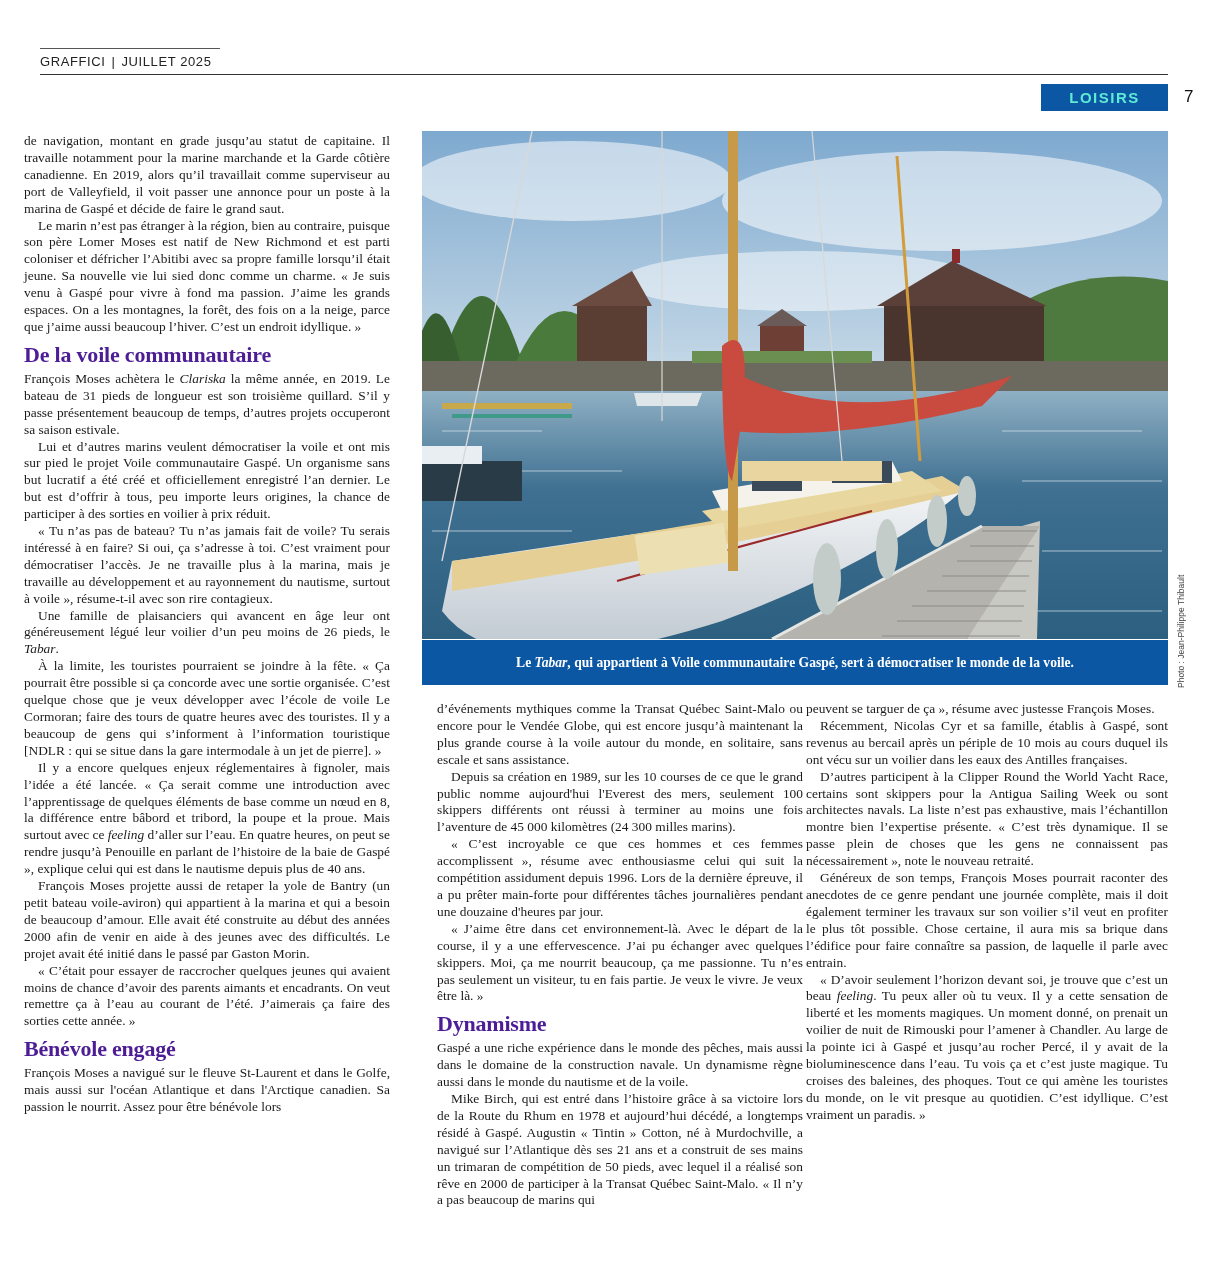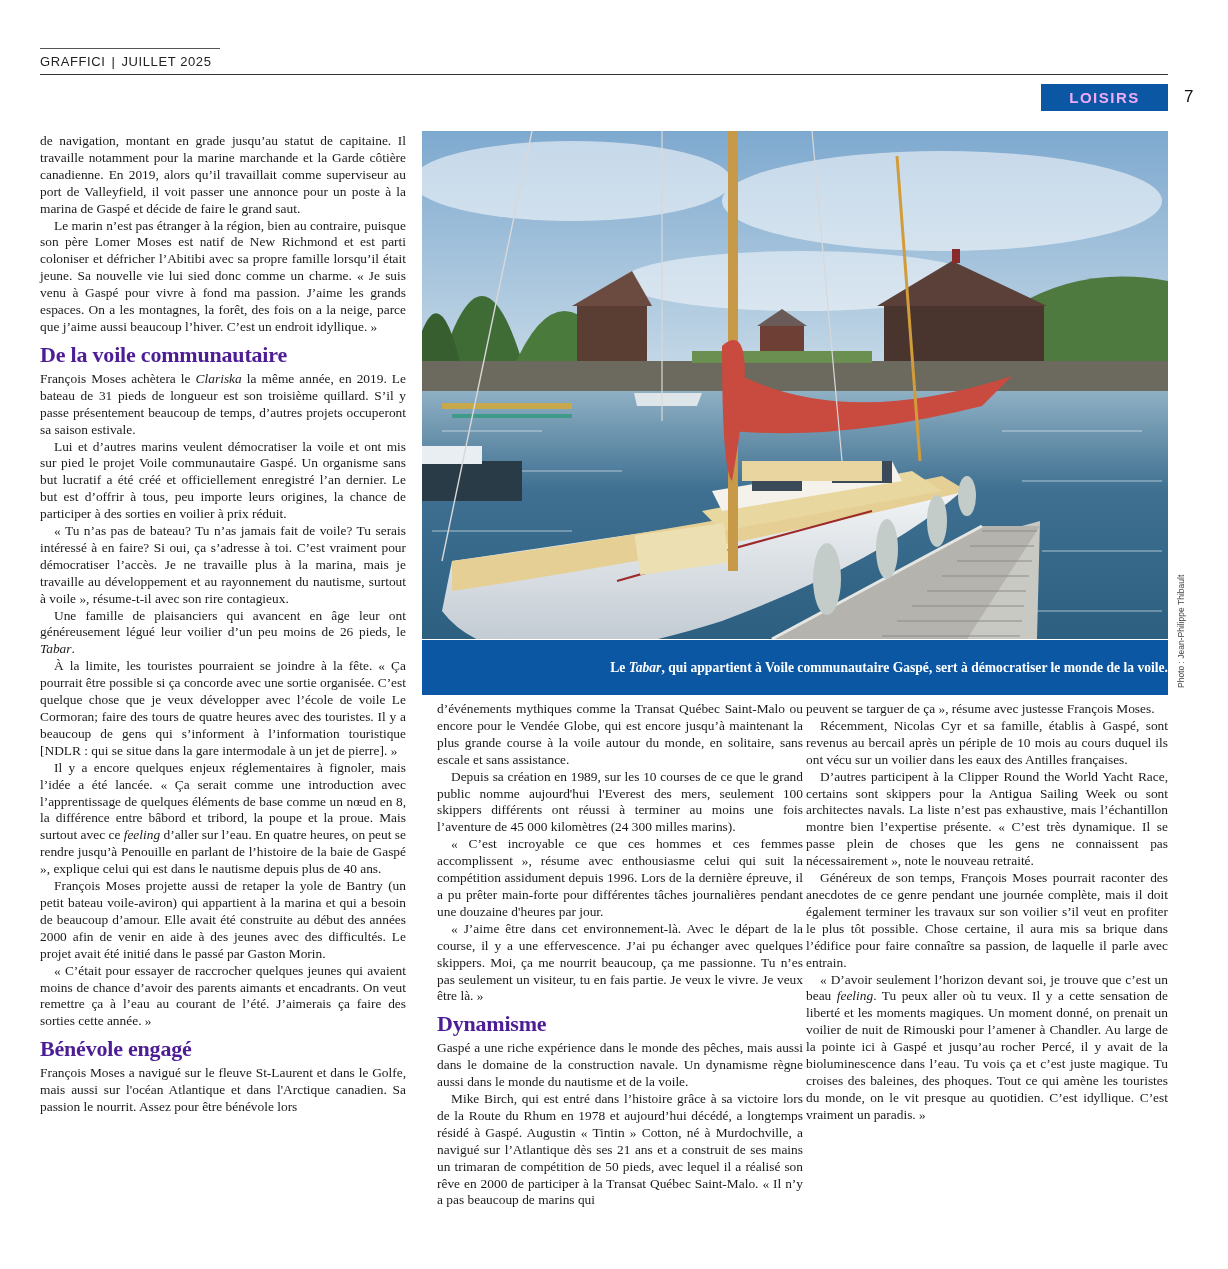--- a/index.html
+++ b/index.html
@@ -2,33 +2,33 @@
 <html><head>
 <meta charset="utf-8">
 <style>
   html, body { margin:0; padding:0; background:#ffffff; }
   body { width:1228px; height:1269px; position:relative; overflow:hidden; color:#1a1a1a; }
   .topline-short { position:absolute; left:40px; top:48px; width:180px; height:1px; background:#555; }
   .masthead { position:absolute; left:40px; top:54px; font-family:"Liberation Sans", sans-serif; font-size:13px; letter-spacing:0.6px; color:#222; }
   .masthead .brand { font-weight:normal; }
   .masthead .sep { margin:0 6px; }
   .rule { position:absolute; left:40px; top:74px; width:1128px; height:1px; background:#333; }
-  .section-tag { position:absolute; left:1041px; top:84px; width:127px; height:27px; background:#0b57a4; color:#f0abfc; font-family:"Liberation Sans", sans-serif; font-weight:bold; font-size:15px; letter-spacing:1.5px; display:flex; align-items:center; justify-content:center; }
+  .section-tag { position:absolute; left:1041px; top:84px; width:127px; height:27px; background:#0b57a4; color:#5eead4; font-family:"Liberation Sans", sans-serif; font-weight:bold; font-size:15px; letter-spacing:1.5px; display:flex; align-items:center; justify-content:center; }
   .page-number { position:absolute; left:1184px; top:87px; font-family:"Liberation Sans", sans-serif; font-size:17px; color:#111; }
 
   .col { position:absolute; font-family:"Liberation Serif", serif; font-size:13.4px; line-height:16.9px; text-align:justify; hyphens:auto; }
   .col p { margin:0; text-indent:14px; }
   .col p.noindent { text-indent:0; }
   .col h2 { font-family:"Liberation Serif", serif; font-size:22px; font-weight:bold; color:#4c1d95; margin:8px 0 5px 0; line-height:22px; letter-spacing:-0.2px; }
-  .col1 { left:40px; top:133px; width:366px; }
+  .col1 { left:24px; top:133px; width:366px; }
   .col2 { left:422px; top:701px; width:366px;margin-left:15px; }
   .col3 { left:806px; top:701px; width:362px; }
 
   .photo { position:absolute; left:422px; top:131px; width:746px; height:508px; overflow:hidden; }
-  .caption { position:absolute; left:422px; top:640px; width:746px; height:55px; background:#0b57a4; color:#fff; font-family:"Liberation Serif", serif; font-weight:bold; font-size:13.6px; display:flex; align-items:center; justify-content:flex-end; }
+  .caption { position:absolute; left:422px; top:640px; width:746px; height:45px; background:#0b57a4; color:#fff; font-family:"Liberation Serif", serif; font-weight:bold; font-size:13.6px; display:flex; align-items:center; justify-content:center; }
   .caption i { font-style:italic; }
   .credit { position:absolute; left:1176px; top:688px; transform-origin:0 0; transform:rotate(-90deg); font-family:"Liberation Sans", sans-serif; font-size:8.5px; color:#444; white-space:nowrap; }
 </style>
 </head>
 <body>
 
 <div class="topline-short"></div>
 <div class="masthead">
   <span class="brand">GRAFFICI</span><span class="sep">|</span><span>JUILLET 2025</span>
 </div>

